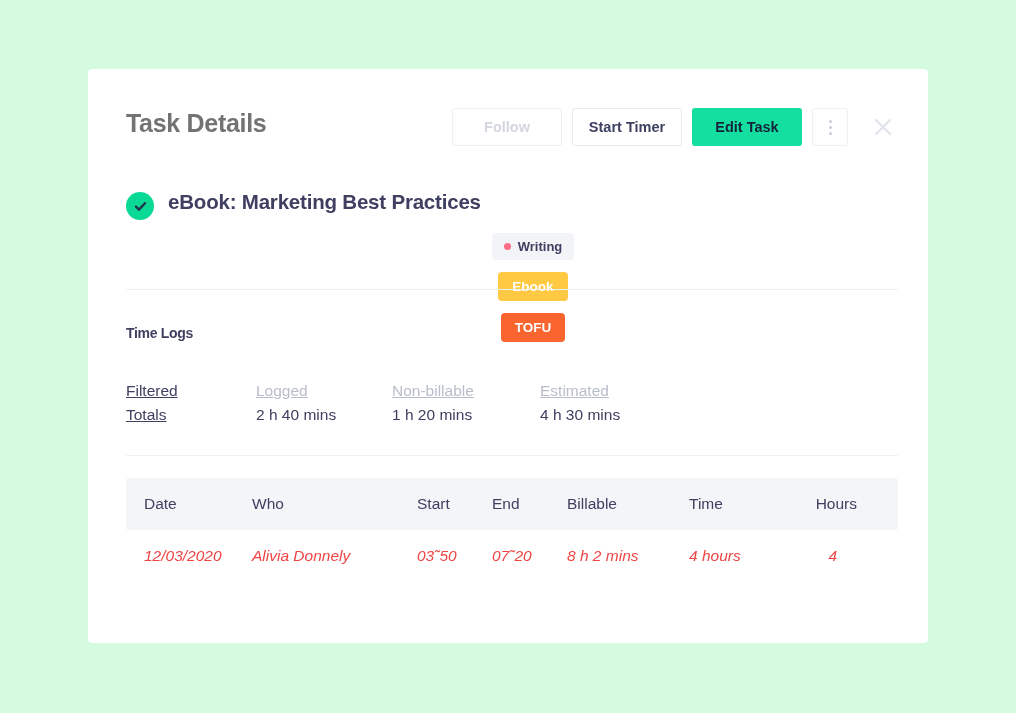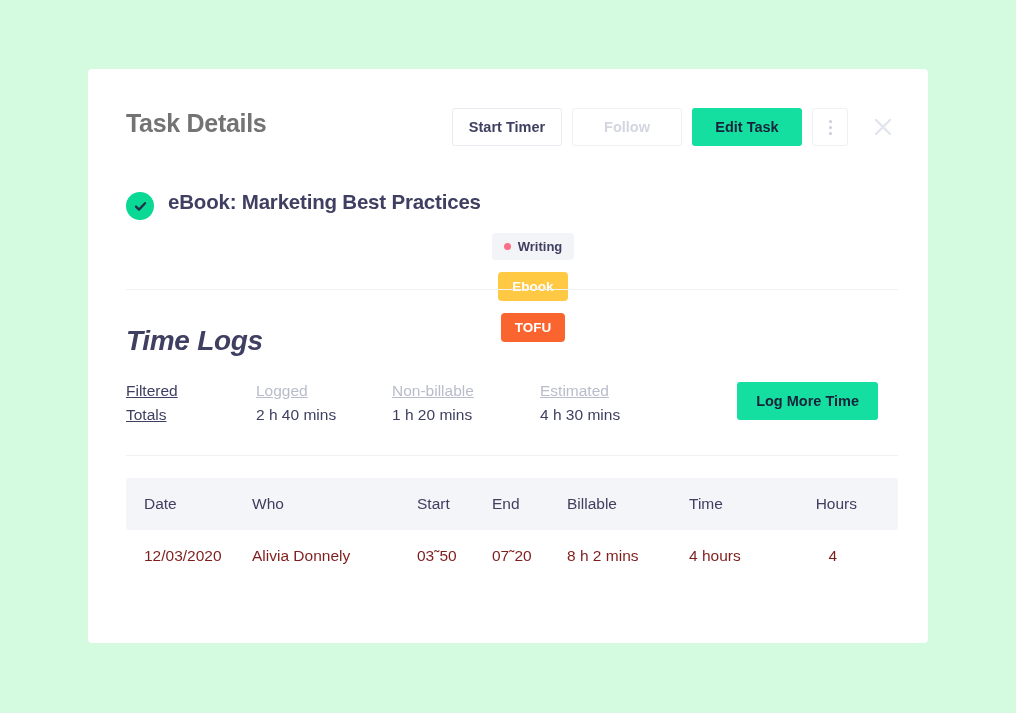--- a/index.html
+++ b/index.html
@@ -210,25 +210,24 @@
     background: #eff1f5;
   }
   .divider-1 { top: 220px; }
   .divider-2 { top: 386px; }
 
   
   .section-title {
     position: absolute;
     left: 38px;
     top: 256px;
-    font-size: 28px;
+    font-size: 14px;
     font-weight: bold;
     color: #3f4061;
     letter-spacing: -0.3px;
-    font-style: italic;
   }
 
   .totals {
     position: absolute;
     left: 38px;
     top: 310px;
     right: 30px;
     height: 54px;
   }
 
@@ -283,22 +282,23 @@
   .trow {
     display: flex;
     align-items: center;
     height: 52px;
   }
   .thead {
     background: #f3f5f8;
     border-radius: 3px;
   }
   .tbody .td {
-    color: #7f1d1d;
+    color: #ef4444;
     font-size: 15.5px;
+    font-style: italic;
   }
   .th {
     font-size: 15.5px;
     color: #3f4061;
     font-weight: normal;
   }
 
   .c-date    { width: 126px; padding-left: 18px; }
   .c-who     { width: 165px; }
   .c-start   { width: 75px;  }
@@ -312,22 +312,22 @@
 </style>
 </head>
 <body>
 
 <div class="card">
 
   <div class="header">
     <div class="page-title">Task Details</div>
 
     <div class="header-actions">
+      <button class="btn btn-follow">Follow</button>
       <button class="btn btn-start-timer">Start Timer</button>
-      <button class="btn btn-follow">Follow</button>
       <button class="btn btn-edit-task">Edit Task</button>
 
       <div class="btn-kebab">
         <i></i>
         <i></i>
         <i></i>
       </div>
 
       <div class="btn-close">
         <svg width="22" height="22" viewBox="0 0 22 22">
@@ -377,21 +377,20 @@
     <div class="totals-col col-nonbill">
       <div class="totals-label">Non-billable</div>
       <div class="totals-value">1 h 20 mins</div>
     </div>
 
     <div class="totals-col col-estimated">
       <div class="totals-label">Estimated</div>
       <div class="totals-value">4 h 30 mins</div>
     </div>
 
-    <button class="btn-log-time">Log More Time</button>
   </div>
 
   <div class="divider divider-2"></div>
 
   <div class="table">
     <div class="trow thead">
       <div class="th c-date">Date</div>
       <div class="th c-who">Who</div>
       <div class="th c-start">Start</div>
       <div class="th c-end">End</div>

